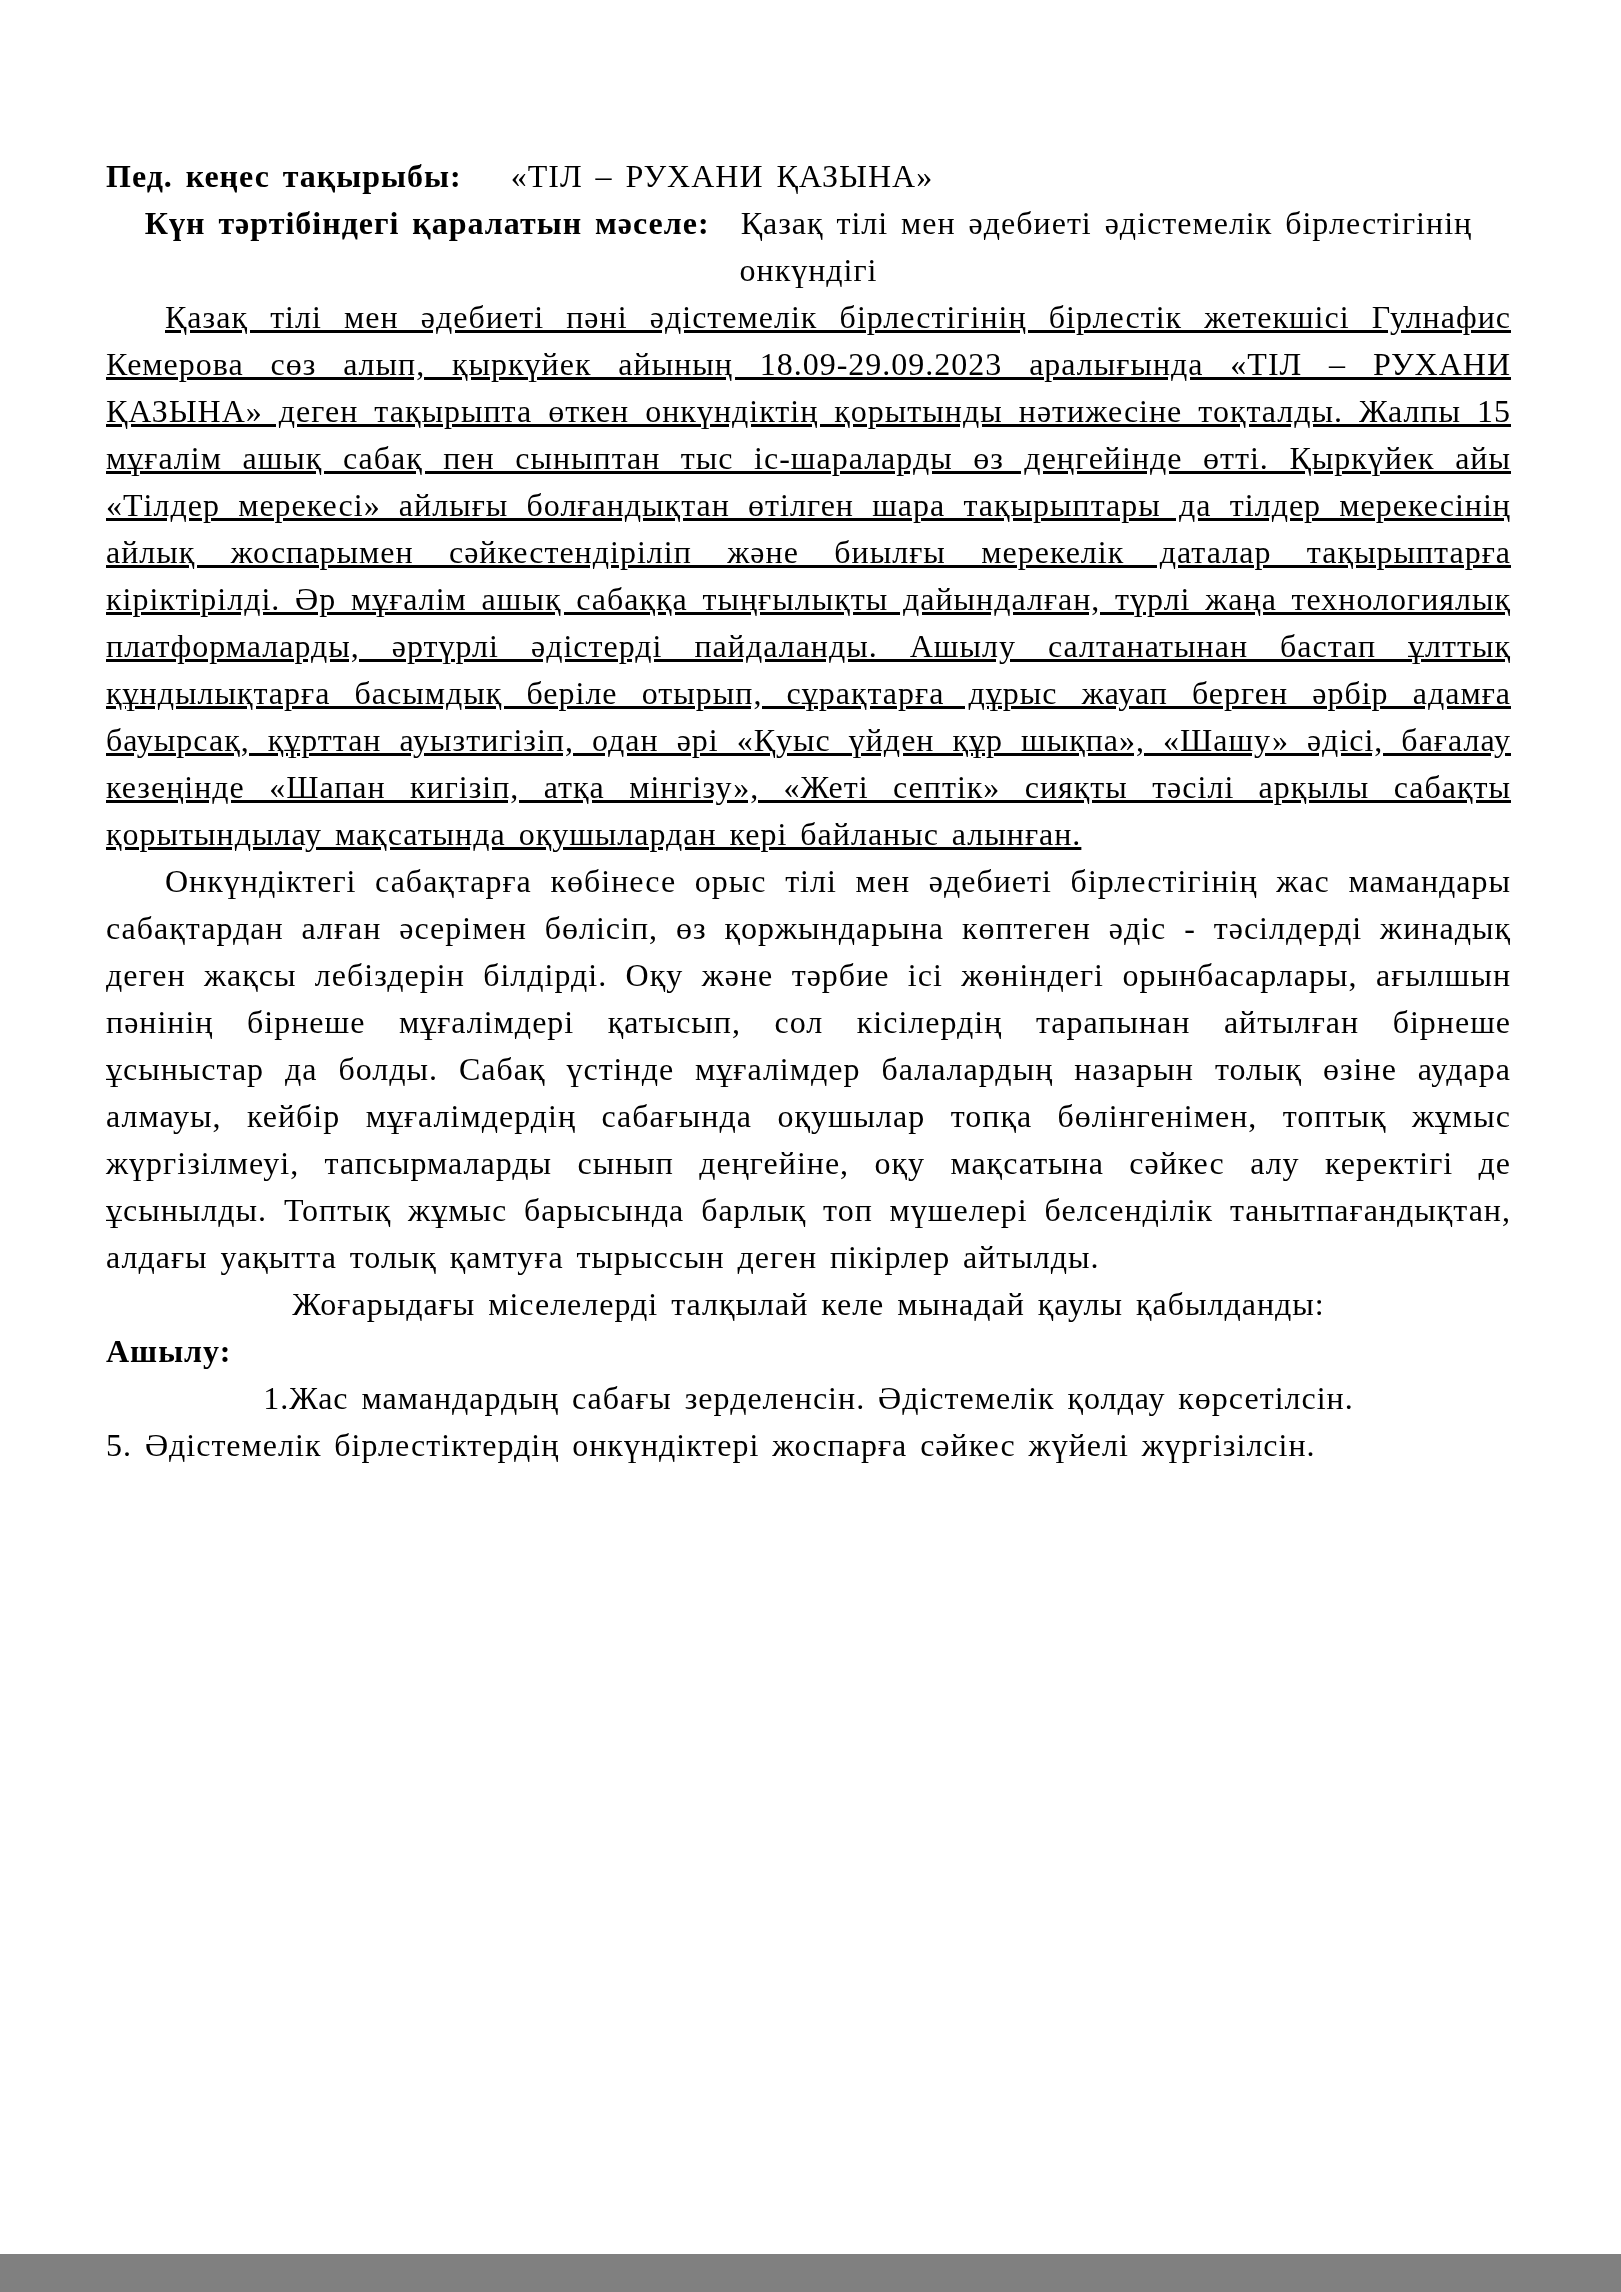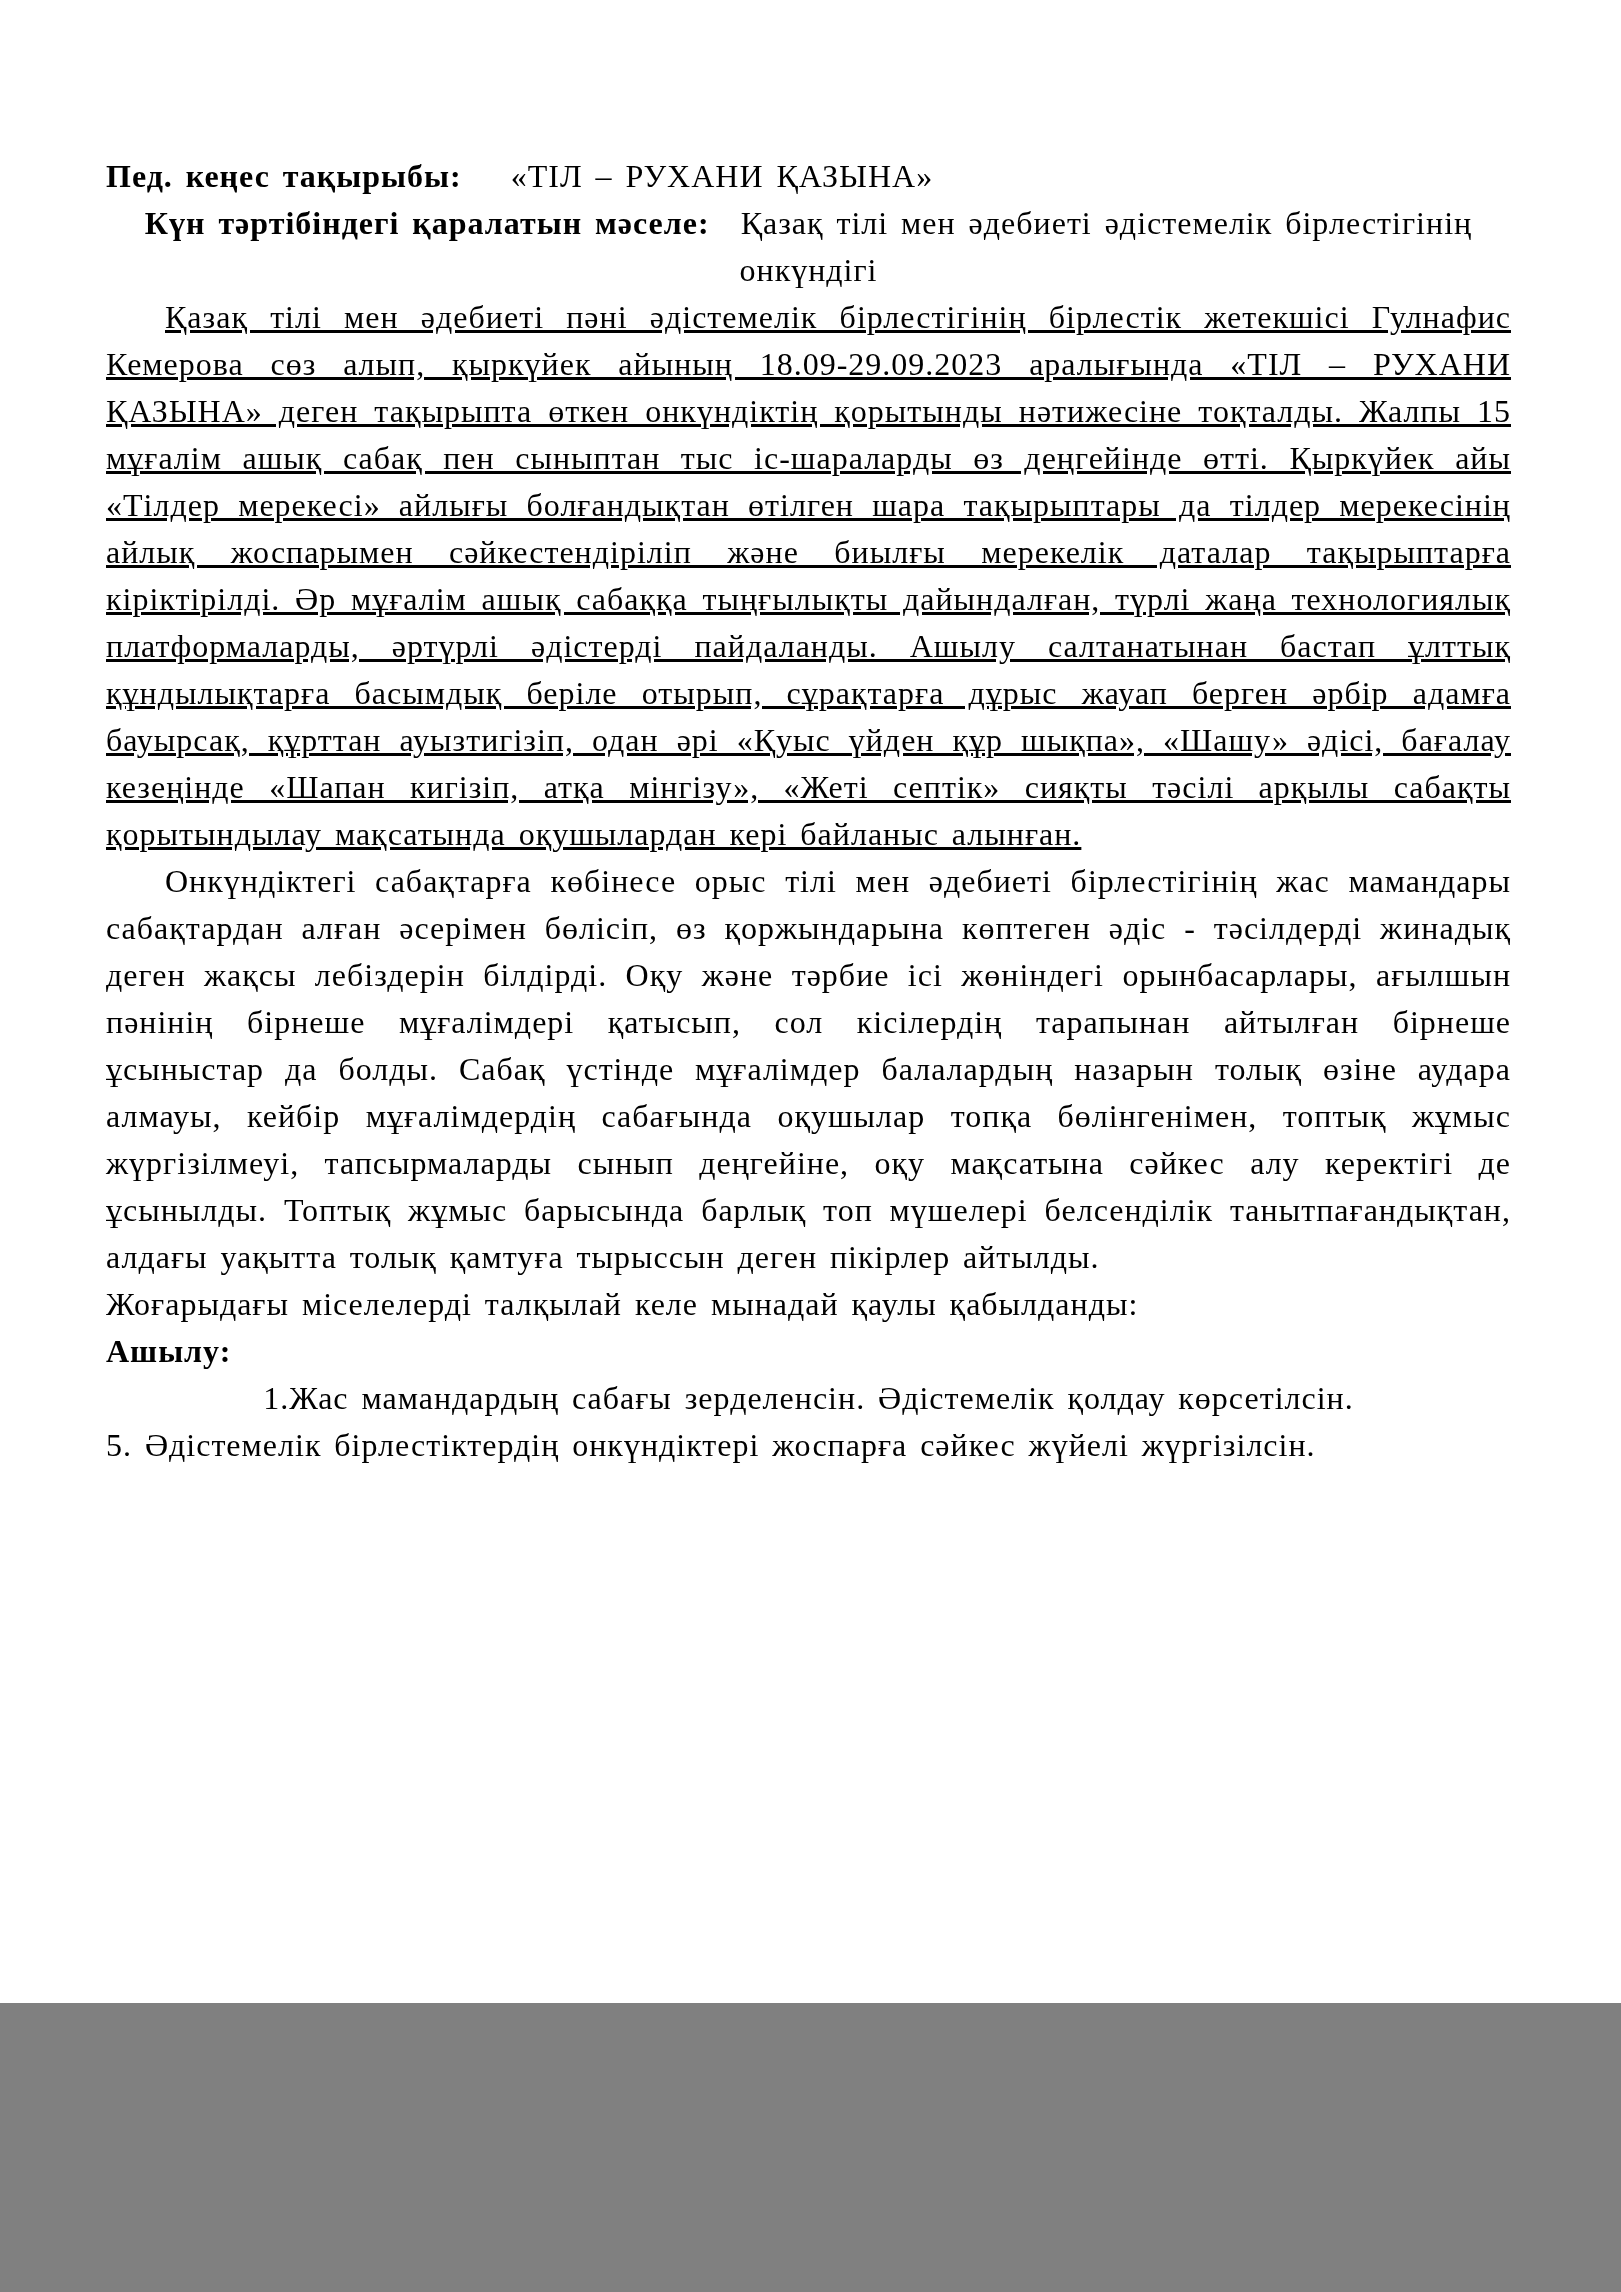--- a/index.html
+++ b/index.html
@@ -3,21 +3,21 @@
 <meta charset="utf-8">
 <style>
   html, body {
     margin: 0;
     padding: 0;
     background: #808080;
   }
   .page {
     position: relative;
     width: 1621px;
-    height: 2003px;
+    height: 2254px;
     margin: 0 auto;
     box-sizing: border-box;
     padding: 153px 110px 0 106px;
     background: #ffffff;
     color: #000000;
     font-family: "Liberation Serif", "DejaVu Serif", serif;
     font-size: 32px;
     line-height: 47px;
     letter-spacing: 1px;
     word-spacing: 3.9px;
@@ -54,21 +54,21 @@
   .para-2 {
     margin-top: 20.6px;
     text-indent: 59px;
   }
   .para-3 {
     margin-top: 29px;
     text-indent: 59px;
   }
   .para-4 {
     margin-top: 21.6px;
-    text-align: left;
+    text-align: center;
   }
   .resolution-heading {
     margin-top: 21.6px;
     font-weight: bold;
   }
   .res-item-1 {
     margin-top: 21.6px;
     text-align: center;
   }
   .res-item-2 {

